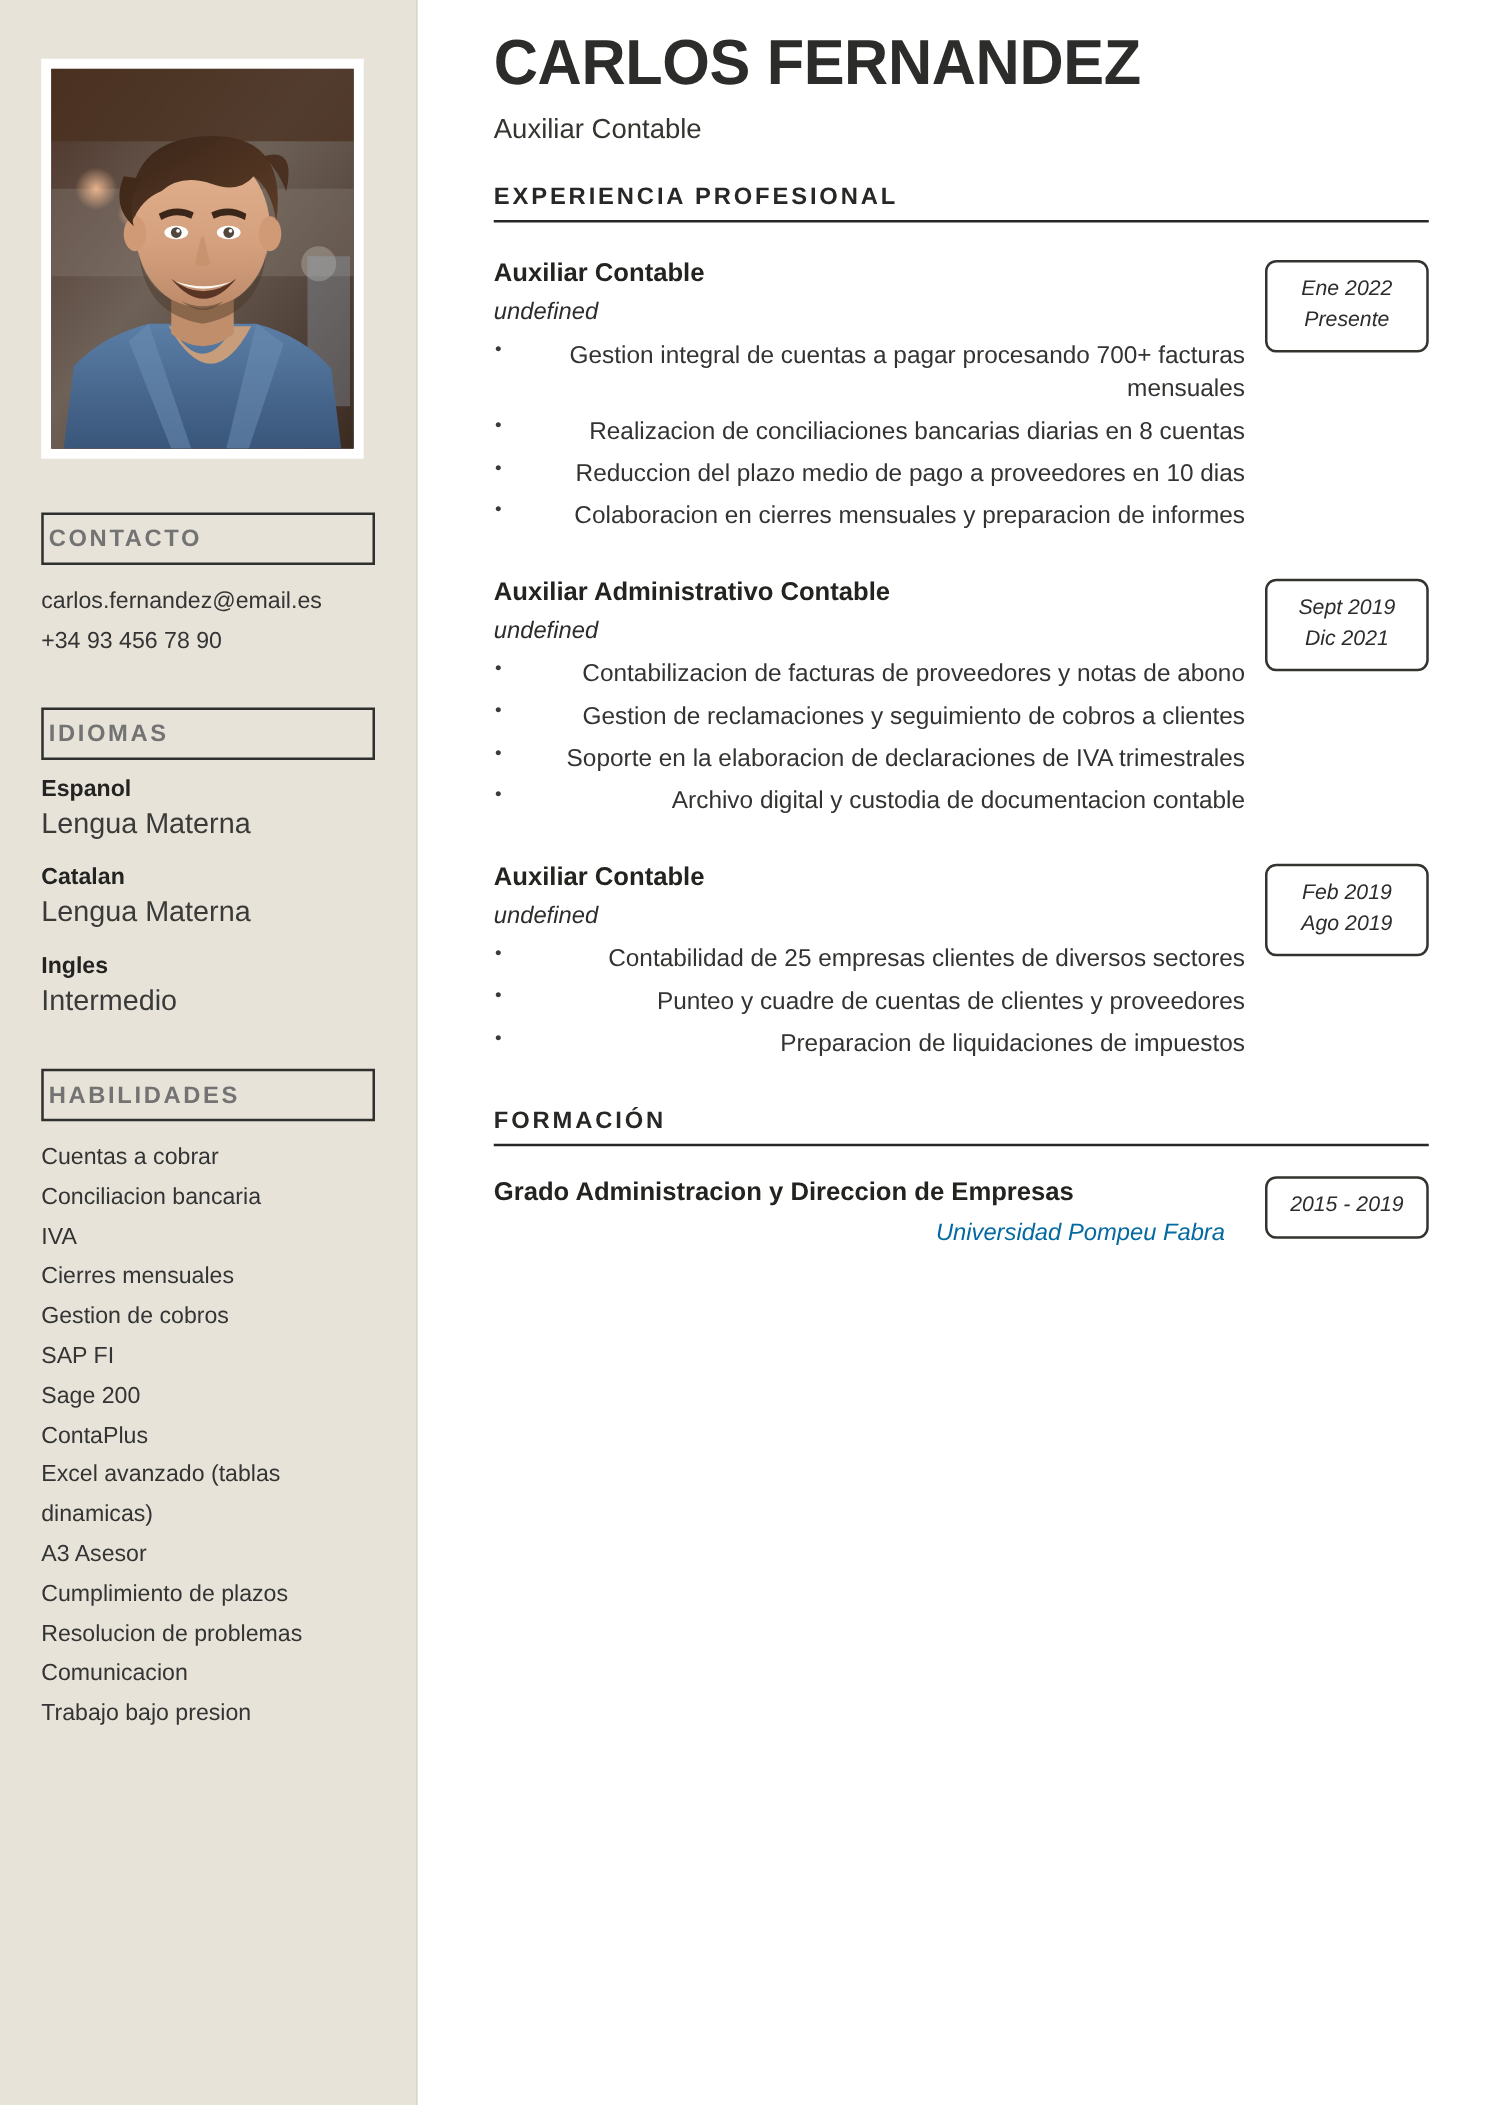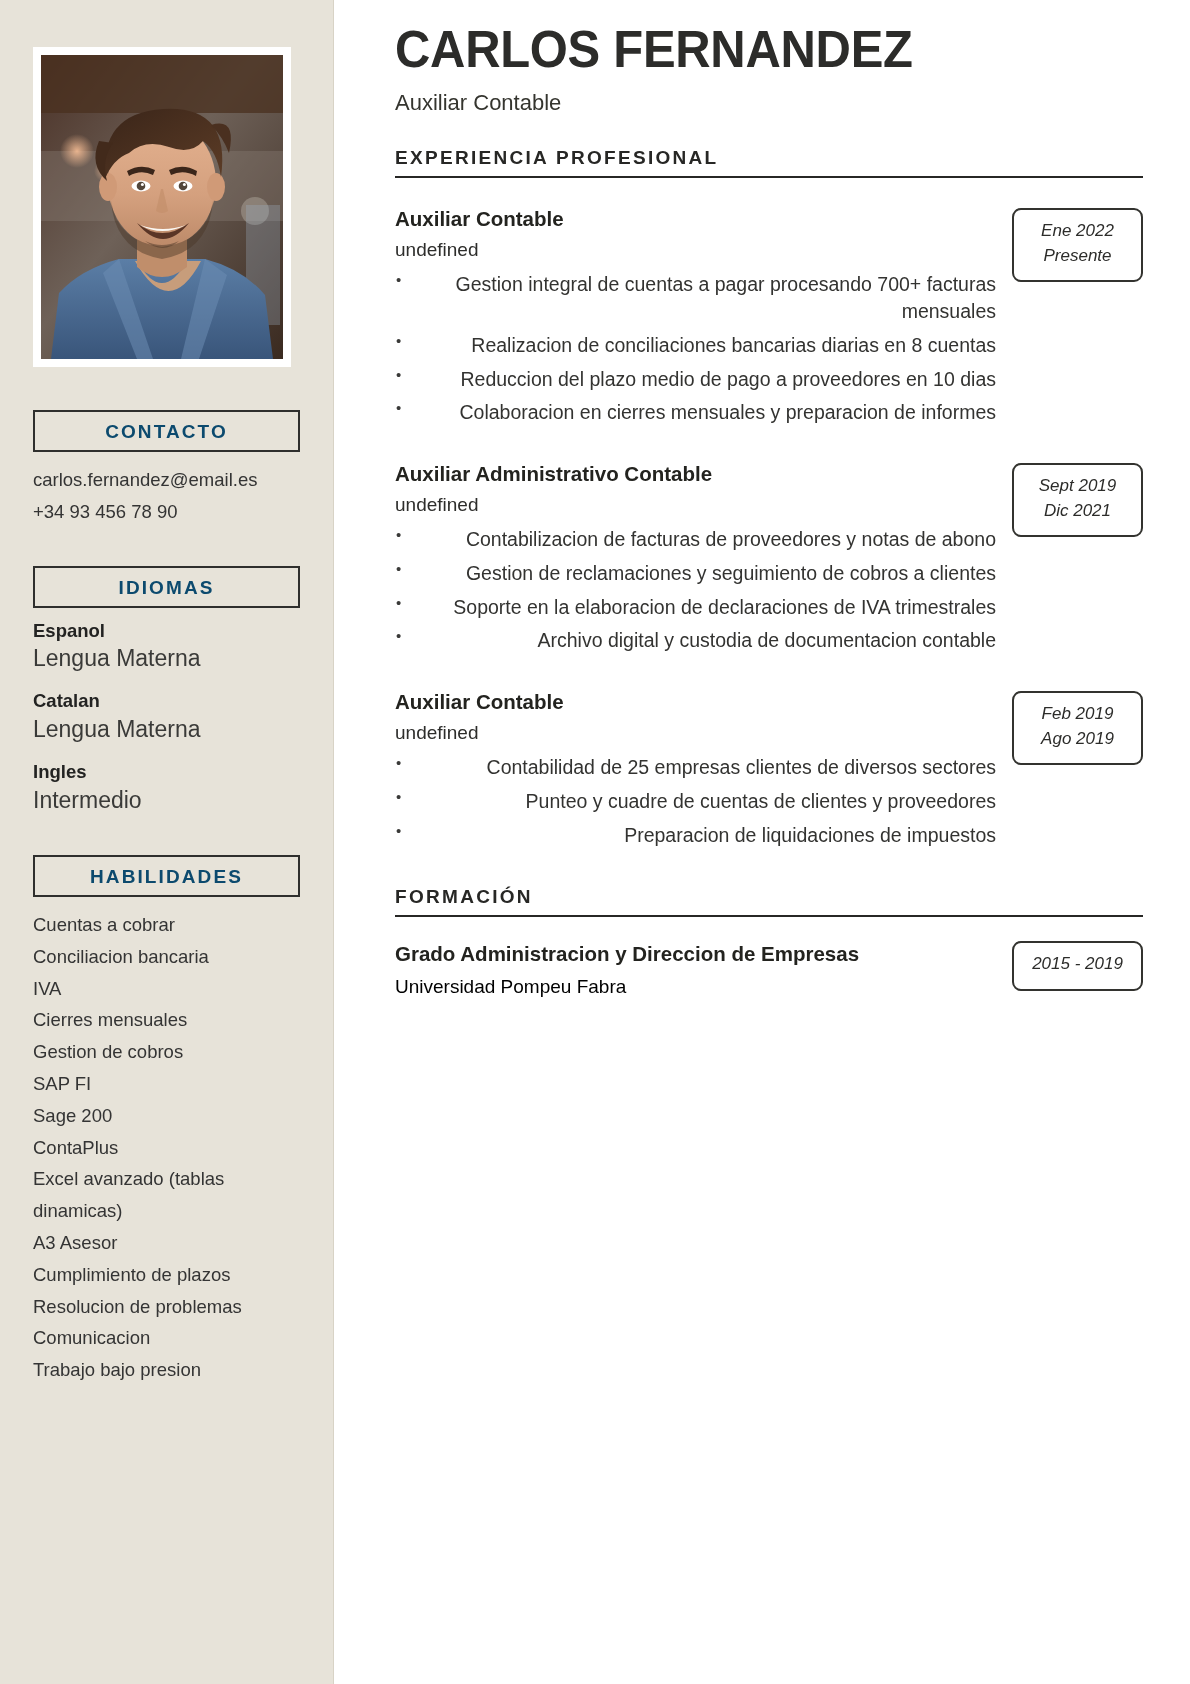--- a/index.html
+++ b/index.html
@@ -39,25 +39,25 @@
     width: 100%;
     height: 100%;
     overflow: hidden;
     position: relative;
     background: #3a2a22;
   }
   .photo svg { display: block; width: 100%; height: 100%; }
 
   .sb-heading {
     border: 2.5px solid #2f2f2d;
-    text-align: center;
+    text-align: left;
     font-size: 19px;
     font-weight: 700;
     letter-spacing: 2.1px;
-    color: #0c4a6e;
+    color: #737373;
     padding: 10px 4px 9px;
     line-height: 1;
   }
   .sb-heading.contacto { margin-top: 43px; }
   .sb-heading.idiomas  { margin-top: 38px; }
   .sb-heading.habilidades { margin-top: 40px; }
 
   .contact-list { margin-top: 12px; }
   .contact-item {
     font-size: 18.5px;
@@ -130,20 +130,21 @@
   .entry-body { flex: 1; padding-right: 16px; min-width: 0; }
   .entry-title {
     font-size: 20.5px;
     font-weight: 700;
     color: #23231f;
     line-height: 1.25;
   }
   .entry-sub {
     margin-top: 6px;
     font-size: 19px;
+    font-style: italic;
     color: #2d2d2b;
     line-height: 1.25;
   }
   .bullets { margin-top: 9px; list-style: none; text-align: right; }
   .bullets li {
     position: relative;
     padding-left: 16px;
     font-size: 19.5px;
     color: #333331;
     line-height: 1.38;
@@ -177,22 +178,24 @@
   .edu-entry { margin-top: 24px; gap: 16px; }
   .edu-title {
     font-size: 20.5px;
     font-weight: 700;
     color: #23231f;
     line-height: 1.25;
   }
   .edu-sub {
     margin-top: 8px;
     font-size: 19px;
-    color: #000000;
+    font-style: italic;
+    color: #0369a1;
     line-height: 1.25;
+    text-align: right;
   }
   .edu-badge { margin-top: 0; }
 </style>
 </head>
 <body>
 
 <div class="page">
 
   <aside class="sidebar">
 

